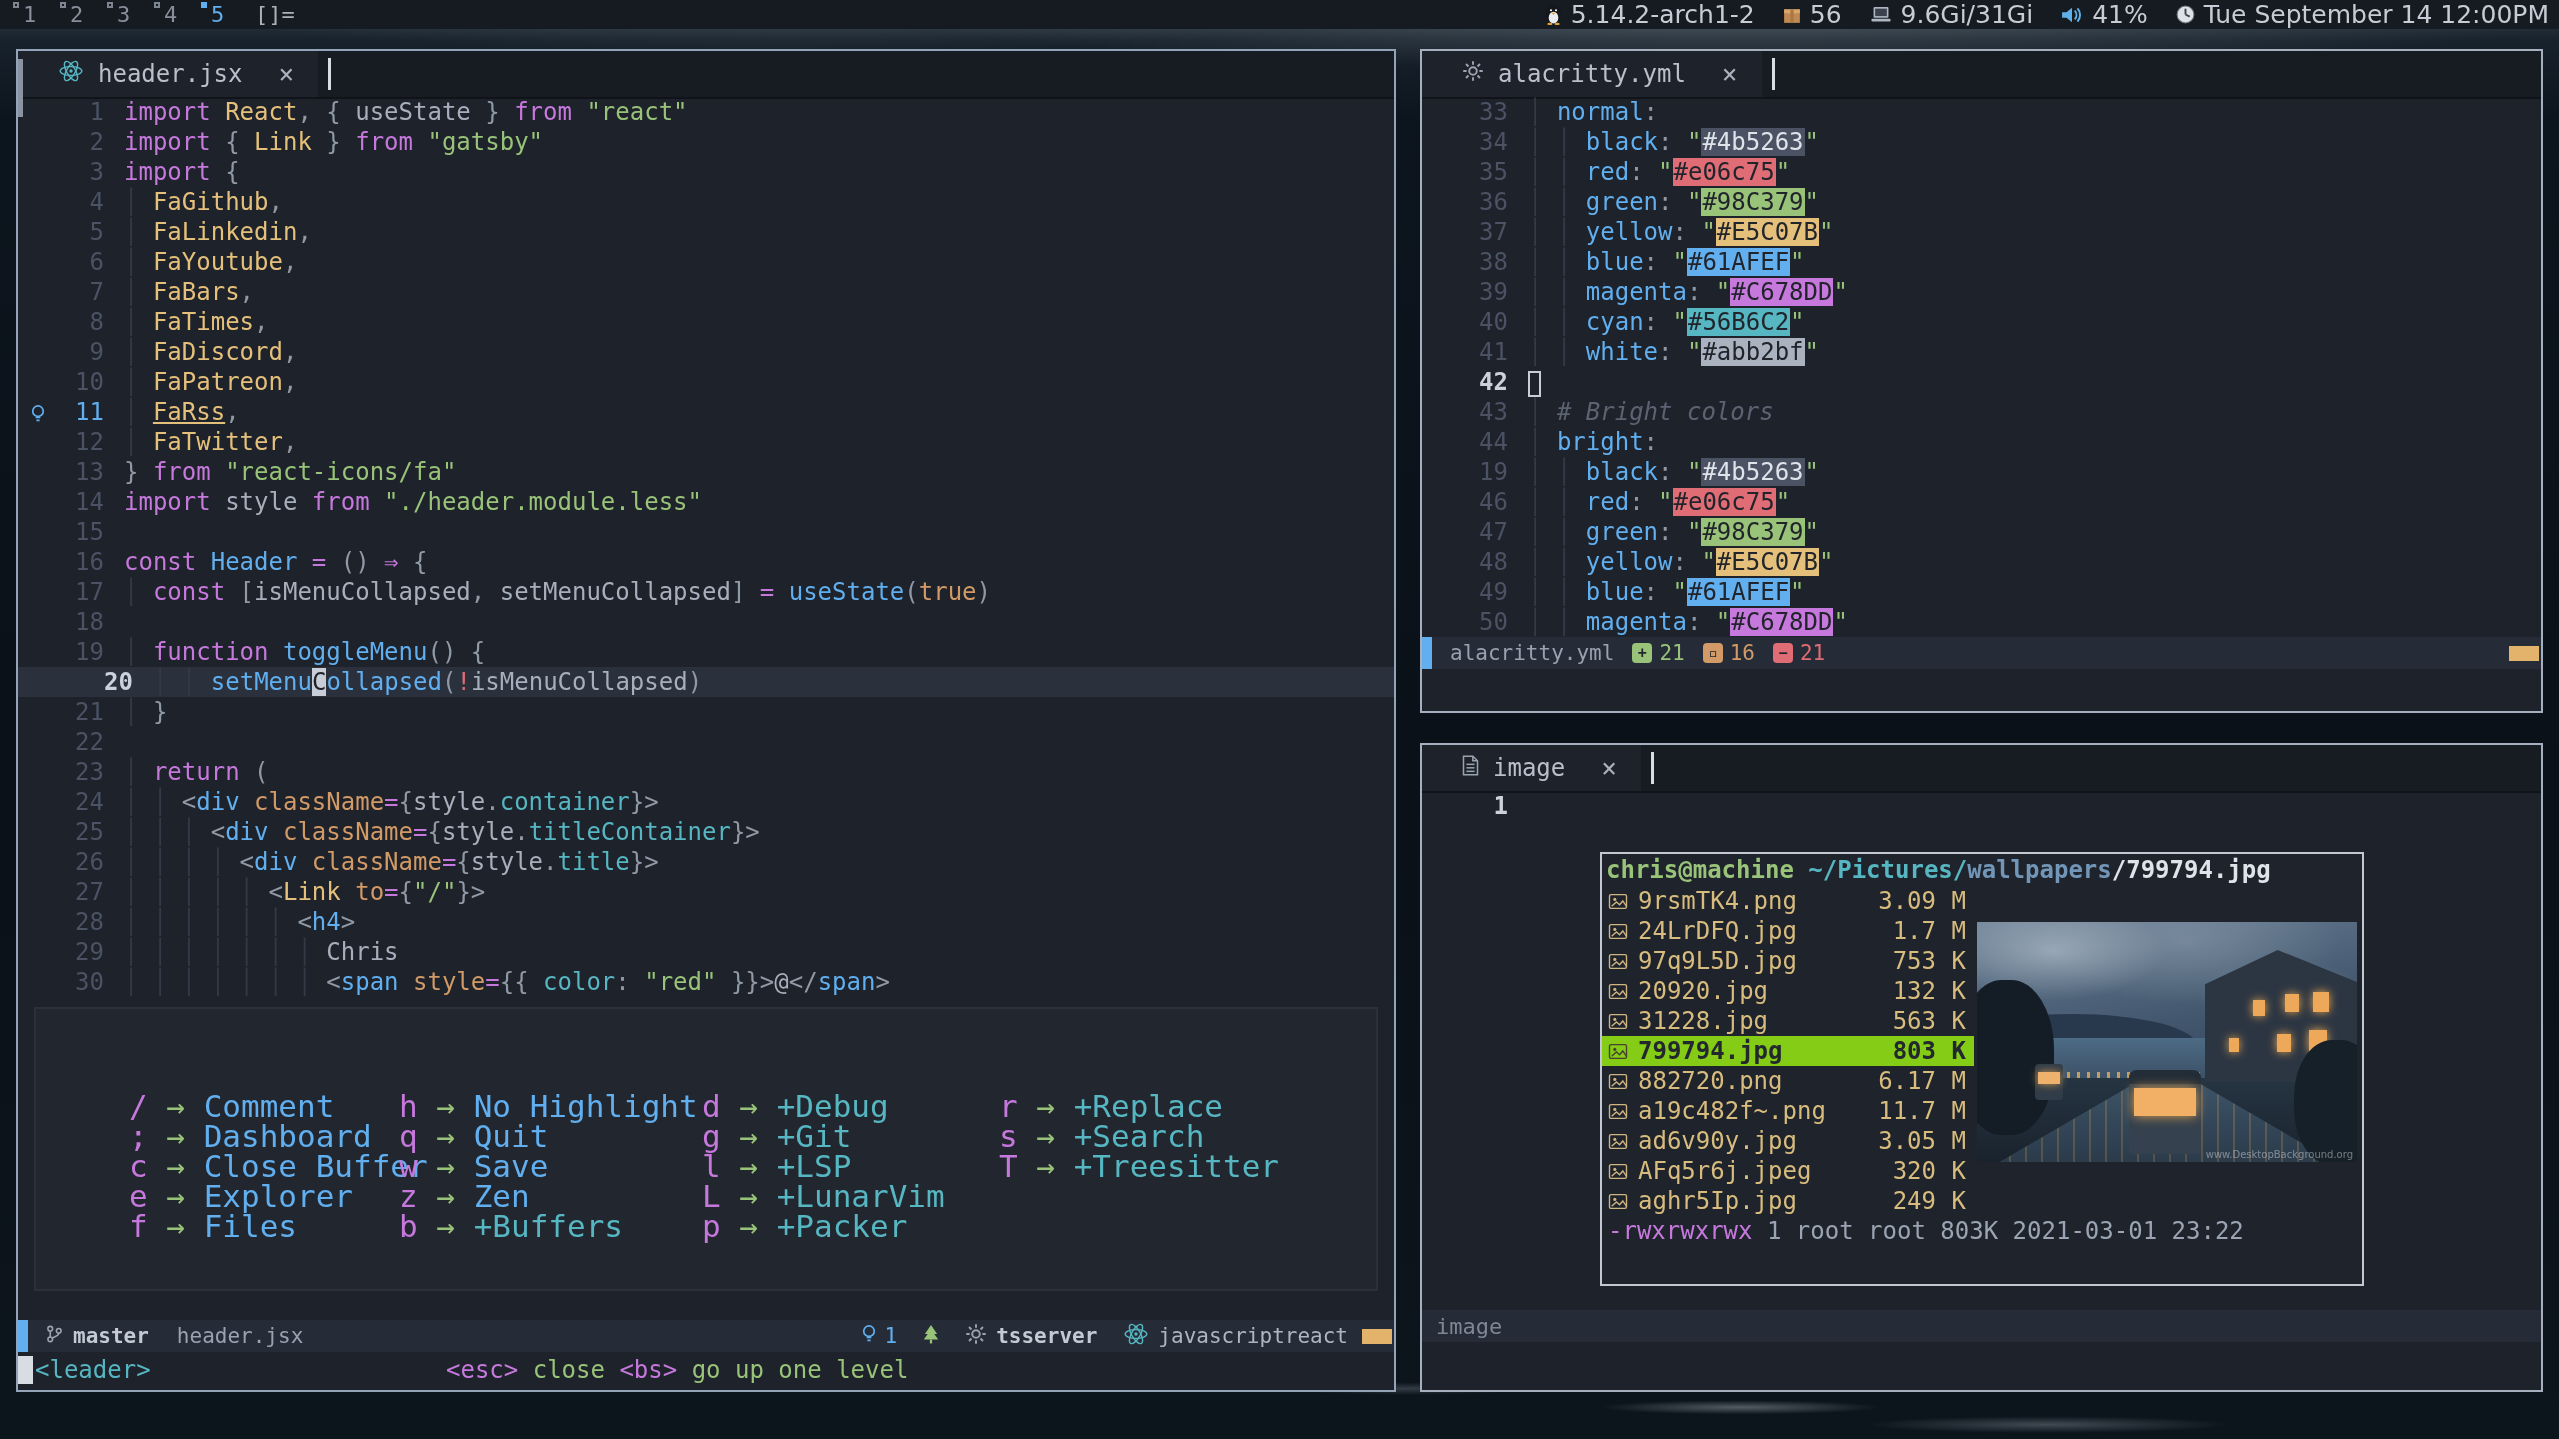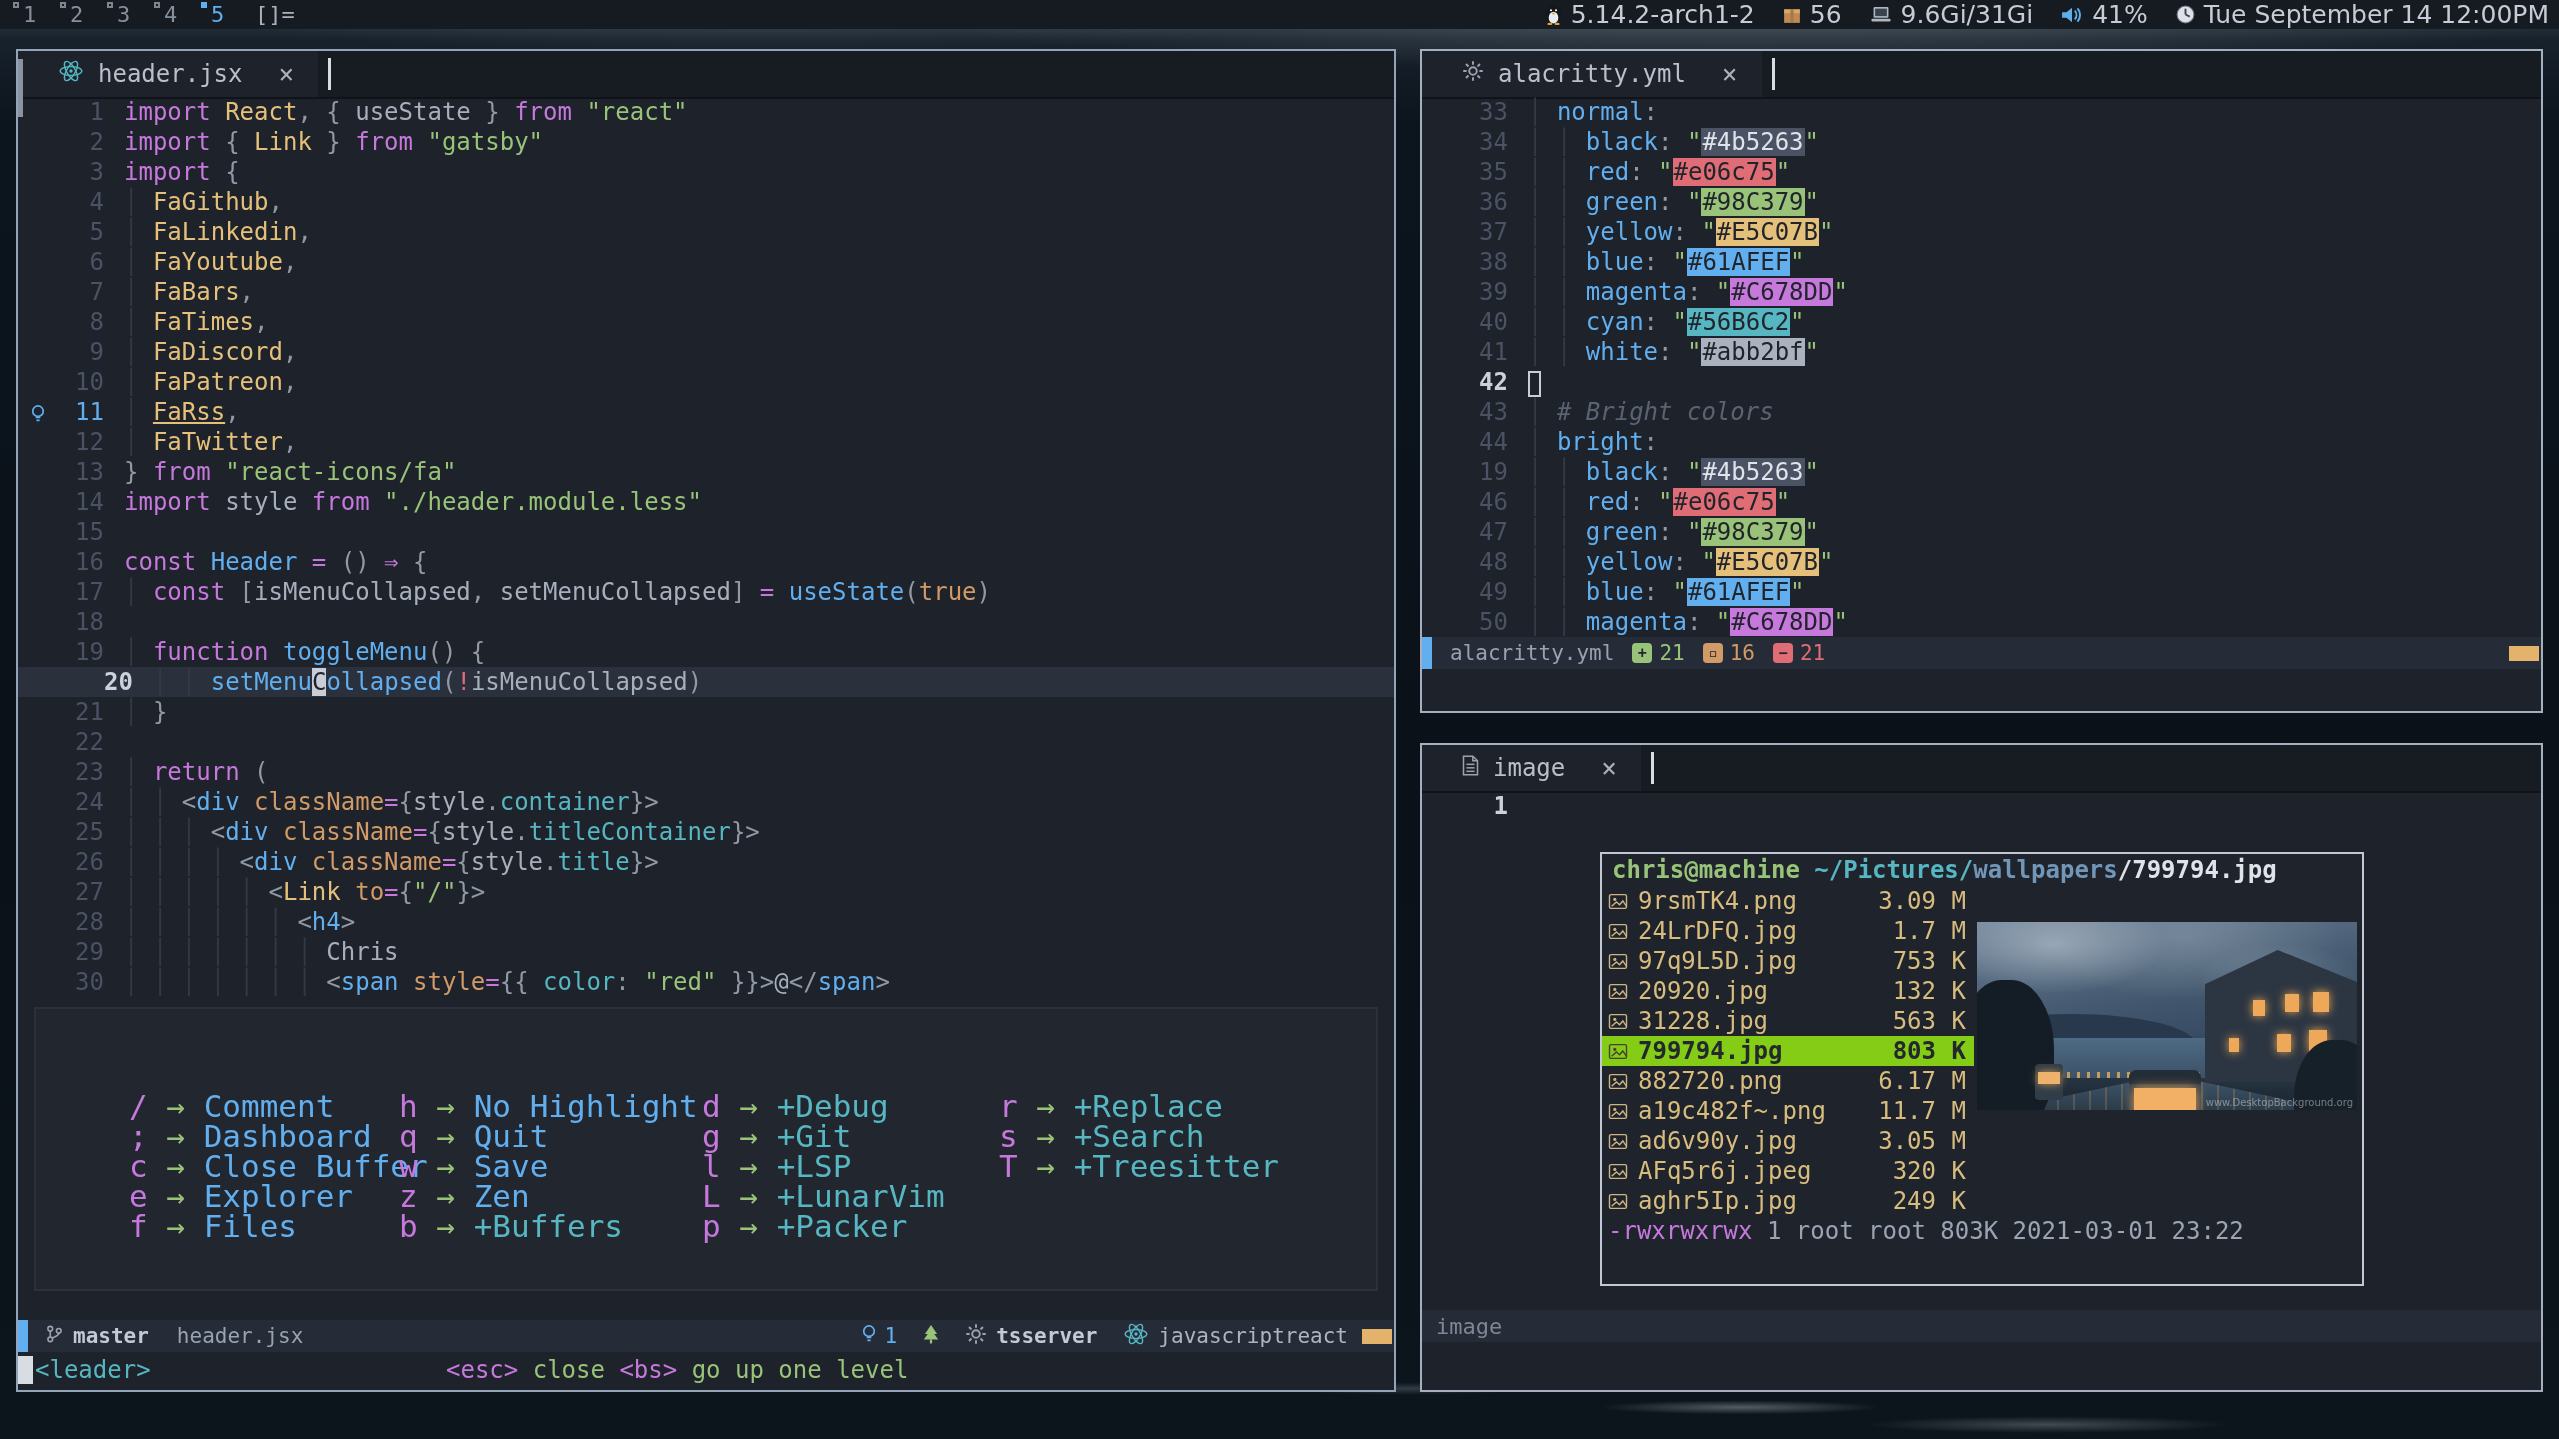--- a/index.html
+++ b/index.html
@@ -71,33 +71,33 @@
   .sl .gap{width:26px;}
   .othumb{position:absolute;right:2px;top:9px;width:30px;height:15px;background:#e3b36c;}
   .gitbox{width:20px;height:20px;border-radius:4px;display:inline-flex;align-items:center;justify-content:center;
           font-weight:bold;font-size:15px;color:#22262e;margin:0 7px 0 18px;}
   .cmdline{position:absolute;left:0;right:0;height:36px;display:flex;align-items:center;font-size:24px;}
   .curblock{width:15px;height:28px;background:#d8dce3;margin-right:2px;}
 
   
   #lf{position:absolute;left:178px;top:107px;width:764px;height:434px;background:#1f242c;
       border:2px solid #c2c8d3;box-sizing:border-box;font-size:24px;}
-  .lf-head{height:32px;line-height:32px;padding-left:10px;white-space:pre;font-weight:bold;}
+  .lf-head{height:32px;line-height:32px;padding-left:4px;white-space:pre;font-weight:bold;}
   .lf-user{color:#98c379}.lf-dir{color:#56b6c2}.lf-sub{color:#7296b8}.lf-file{color:#dfe3ea}
   .lf-row{height:30px;line-height:30px;display:flex;align-items:center;width:372px;color:#d8bc7e;padding-left:6px;box-sizing:border-box;}
   .lf-row .fic{flex:0 0 30px;display:flex;align-items:center;}
   .lf-row .nm{flex:1;white-space:pre;}
   .lf-row .sz{flex:0 0 76px;text-align:right;}
   .lf-row .un{flex:0 0 30px;text-align:right;padding-right:8px;}
   .lf-row.sel{background:#84cc16;color:#23272e;font-weight:bold;}
   .lf-foot{height:30px;line-height:30px;padding-left:6px;white-space:pre;font-size:24px;}
   .lf-perm{color:#c678dd}.lf-info{color:#9aa4b2}
 
   
-  #pv{position:absolute;left:375px;top:68px;width:380px;height:188px;overflow:hidden;
+  #pv{position:absolute;left:375px;top:68px;width:380px;height:240px;overflow:hidden;
       background:
         radial-gradient(160px 70px at 20% 12%, rgba(195,205,215,.55), transparent 70%),
         radial-gradient(220px 90px at 55% 8%, rgba(150,165,180,.45), transparent 70%),
         radial-gradient(120px 50px at 80% 30%, rgba(170,185,200,.30), transparent 70%),
         linear-gradient(170deg,#74879b 0%,#566b81 22%,#41566c 45%,#31455c 70%,#2a3d52 100%);}
   .pv-hill{position:absolute;left:-30px;top:92px;width:250px;height:64px;background:#28394d;border-radius:50%;}
   .pv-water{position:absolute;left:0;top:116px;width:100%;height:42px;background:linear-gradient(#4d6b85,#3b5066);}
   .pv-lights{position:absolute;left:0;top:150px;width:100%;height:6px;opacity:.85;
       background:repeating-linear-gradient(90deg, rgba(245,185,95,.85) 0 3px, transparent 3px 10px);}
   .pv-ground{position:absolute;left:0;top:156px;right:0;bottom:0;background:linear-gradient(#263442,#19232d);}

